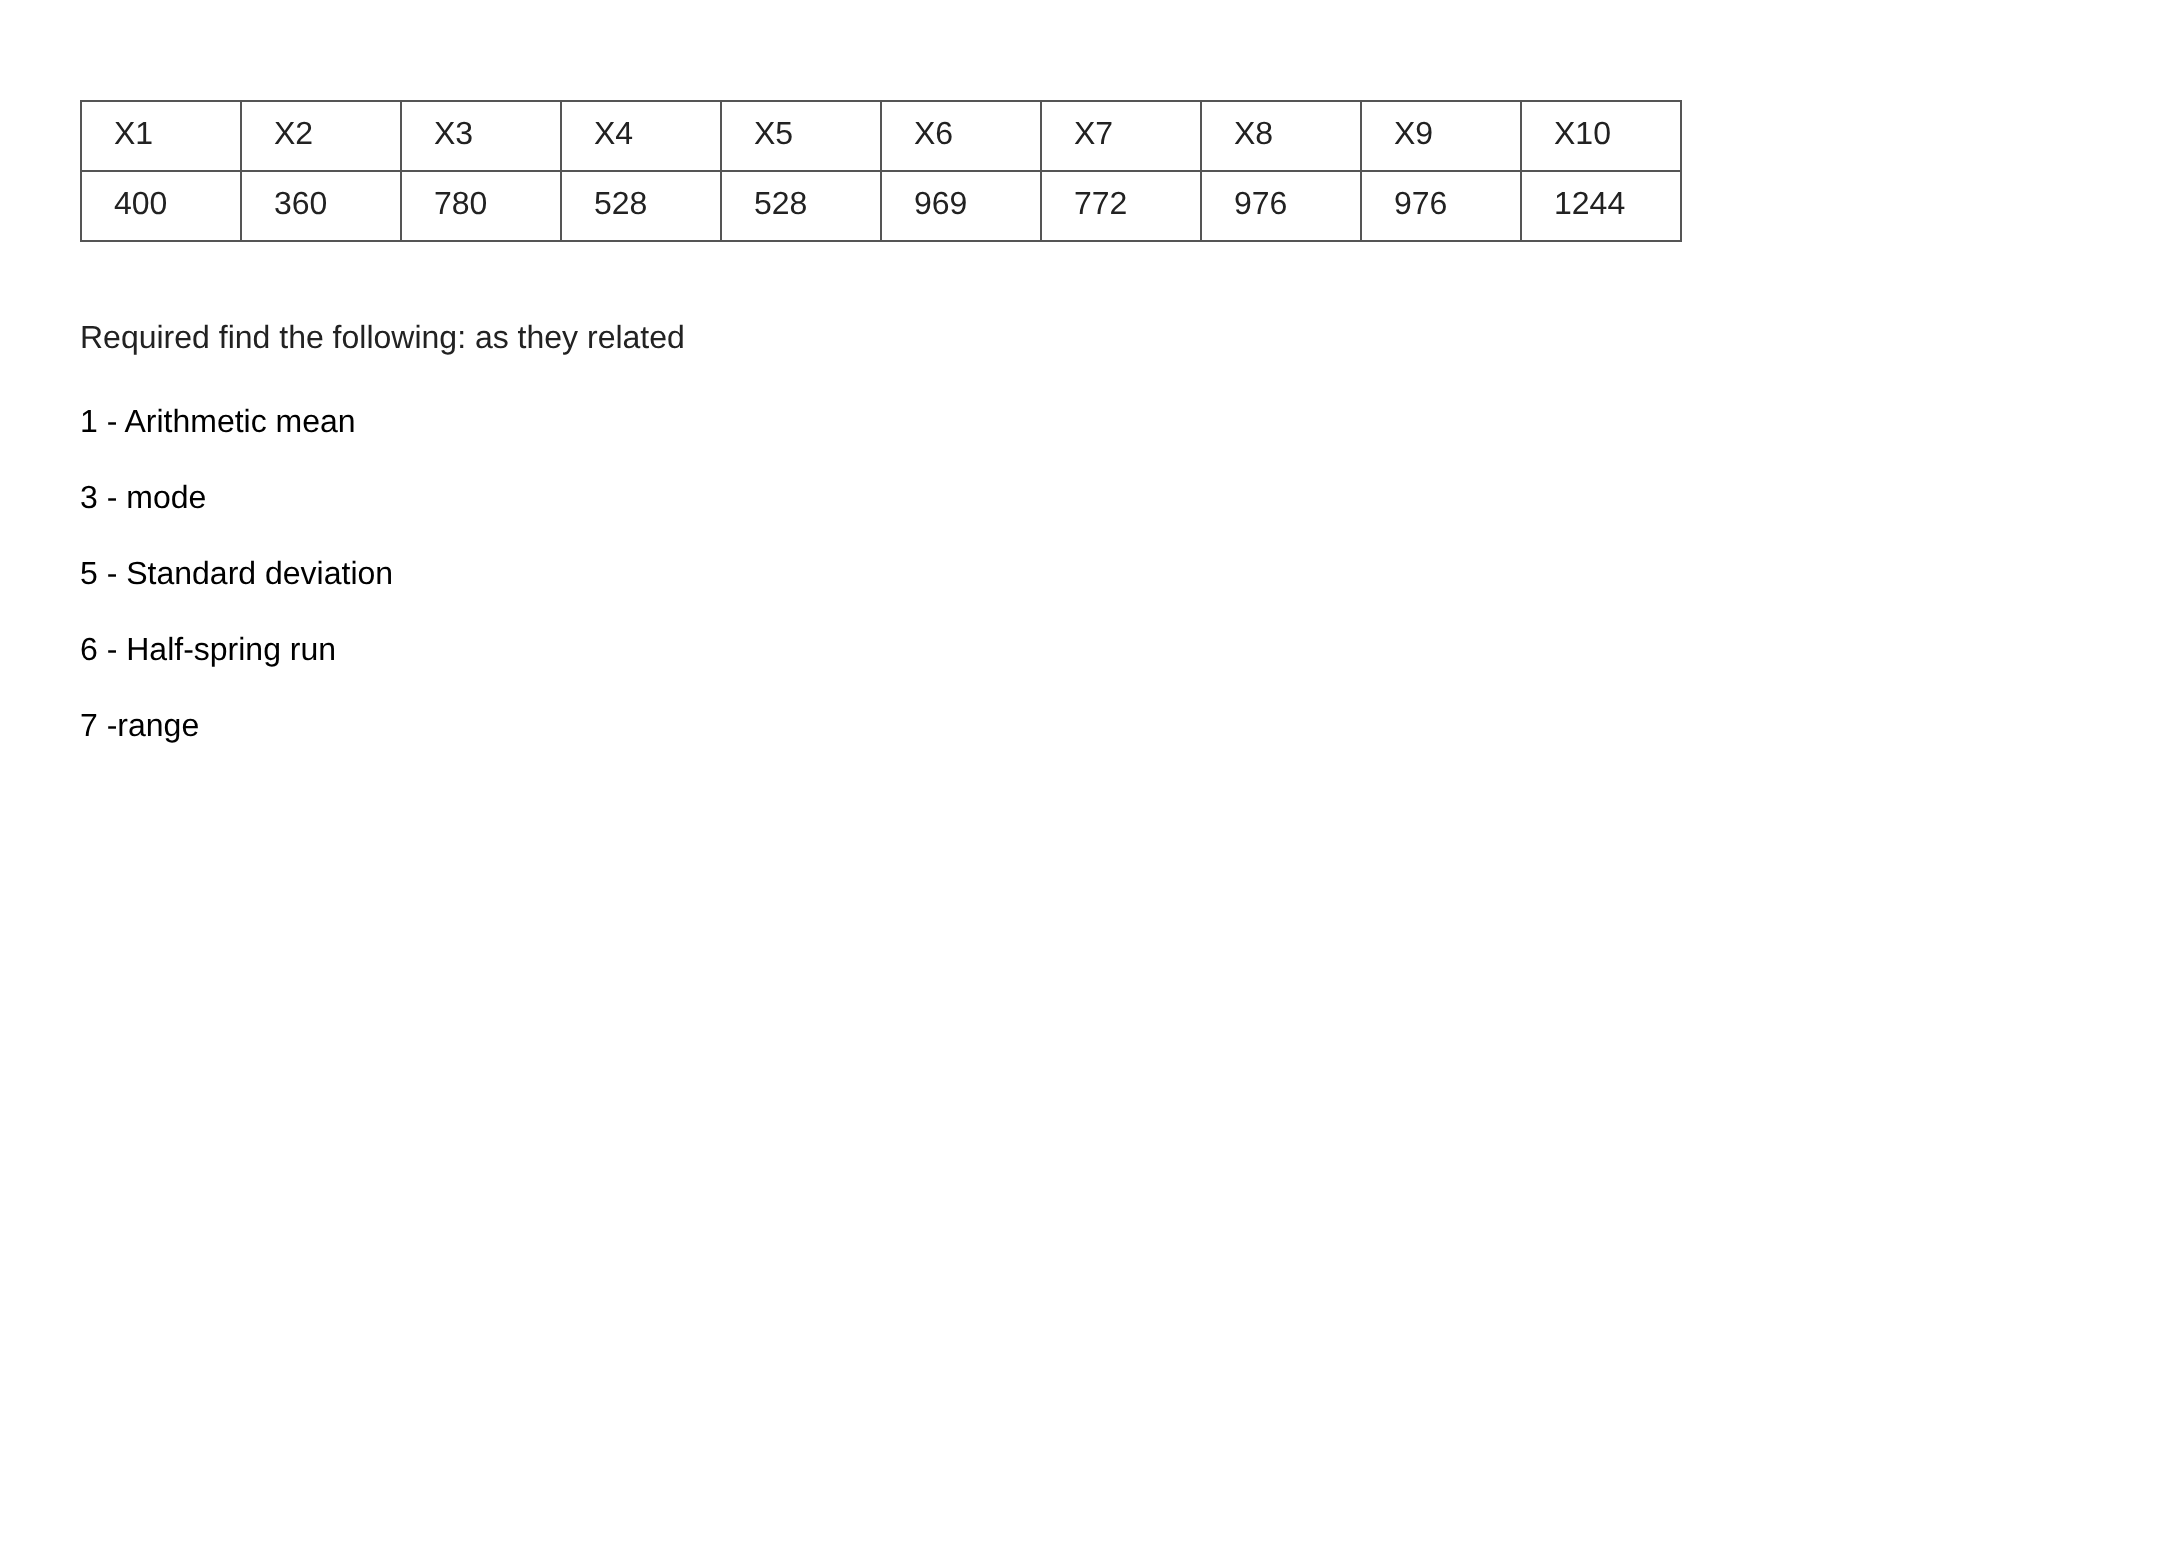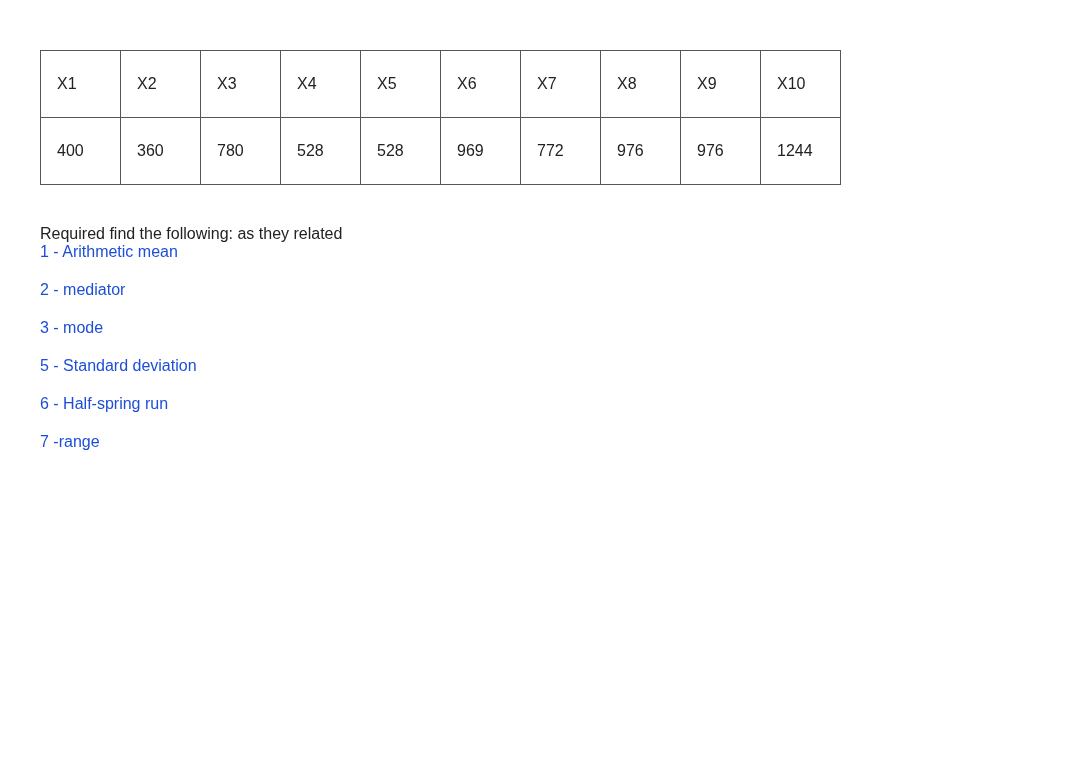--- a/index.html
+++ b/index.html
@@ -23,39 +23,40 @@
     }
 
     .data-table {
       border-collapse: collapse;
       margin-bottom: 40px;
       margin-top: 10px;
     }
 
     .data-table td {
       border: 1px solid #555;
-      padding: 24px 16px;
+      padding: 8px 16px;
       min-width: 80px;
       font-size: 16px;
       color: #222;
     }
 
     .requirements-section {
       margin-top: 20px;
     }
 
     .required-intro {
       font-size: 16px;
+      margin-bottom: 24px;
       color: #222;
     }
 
     .req-item {
       font-size: 16px;
       margin-bottom: 20px;
-      color: #1d4ed8;
+      color: #000000;
     }
   </style>
 </head>
 <body>
 
 <div class="page-container">
 
   <table class="data-table">
     <tbody id="table-body">
     <tr>
@@ -82,21 +83,20 @@
           <td>976</td>
           <td>1244</td>
         </tr>
       </tbody>
   </table>
 
   <div class="requirements-section">
     <p class="required-intro">Required find the following:  as they related</p>
     <div id="req-items-container">
         <p class="req-item">1 - Arithmetic mean</p>
-        <p class="req-item">2 - mediator</p>
         <p class="req-item">3 - mode</p>
         <p class="req-item">5 - Standard deviation</p>
         <p class="req-item">6 - Half-spring run</p>
         <p class="req-item">7 -range</p>
       </div>
   </div>
 
 </div>
 
 </body></html>

